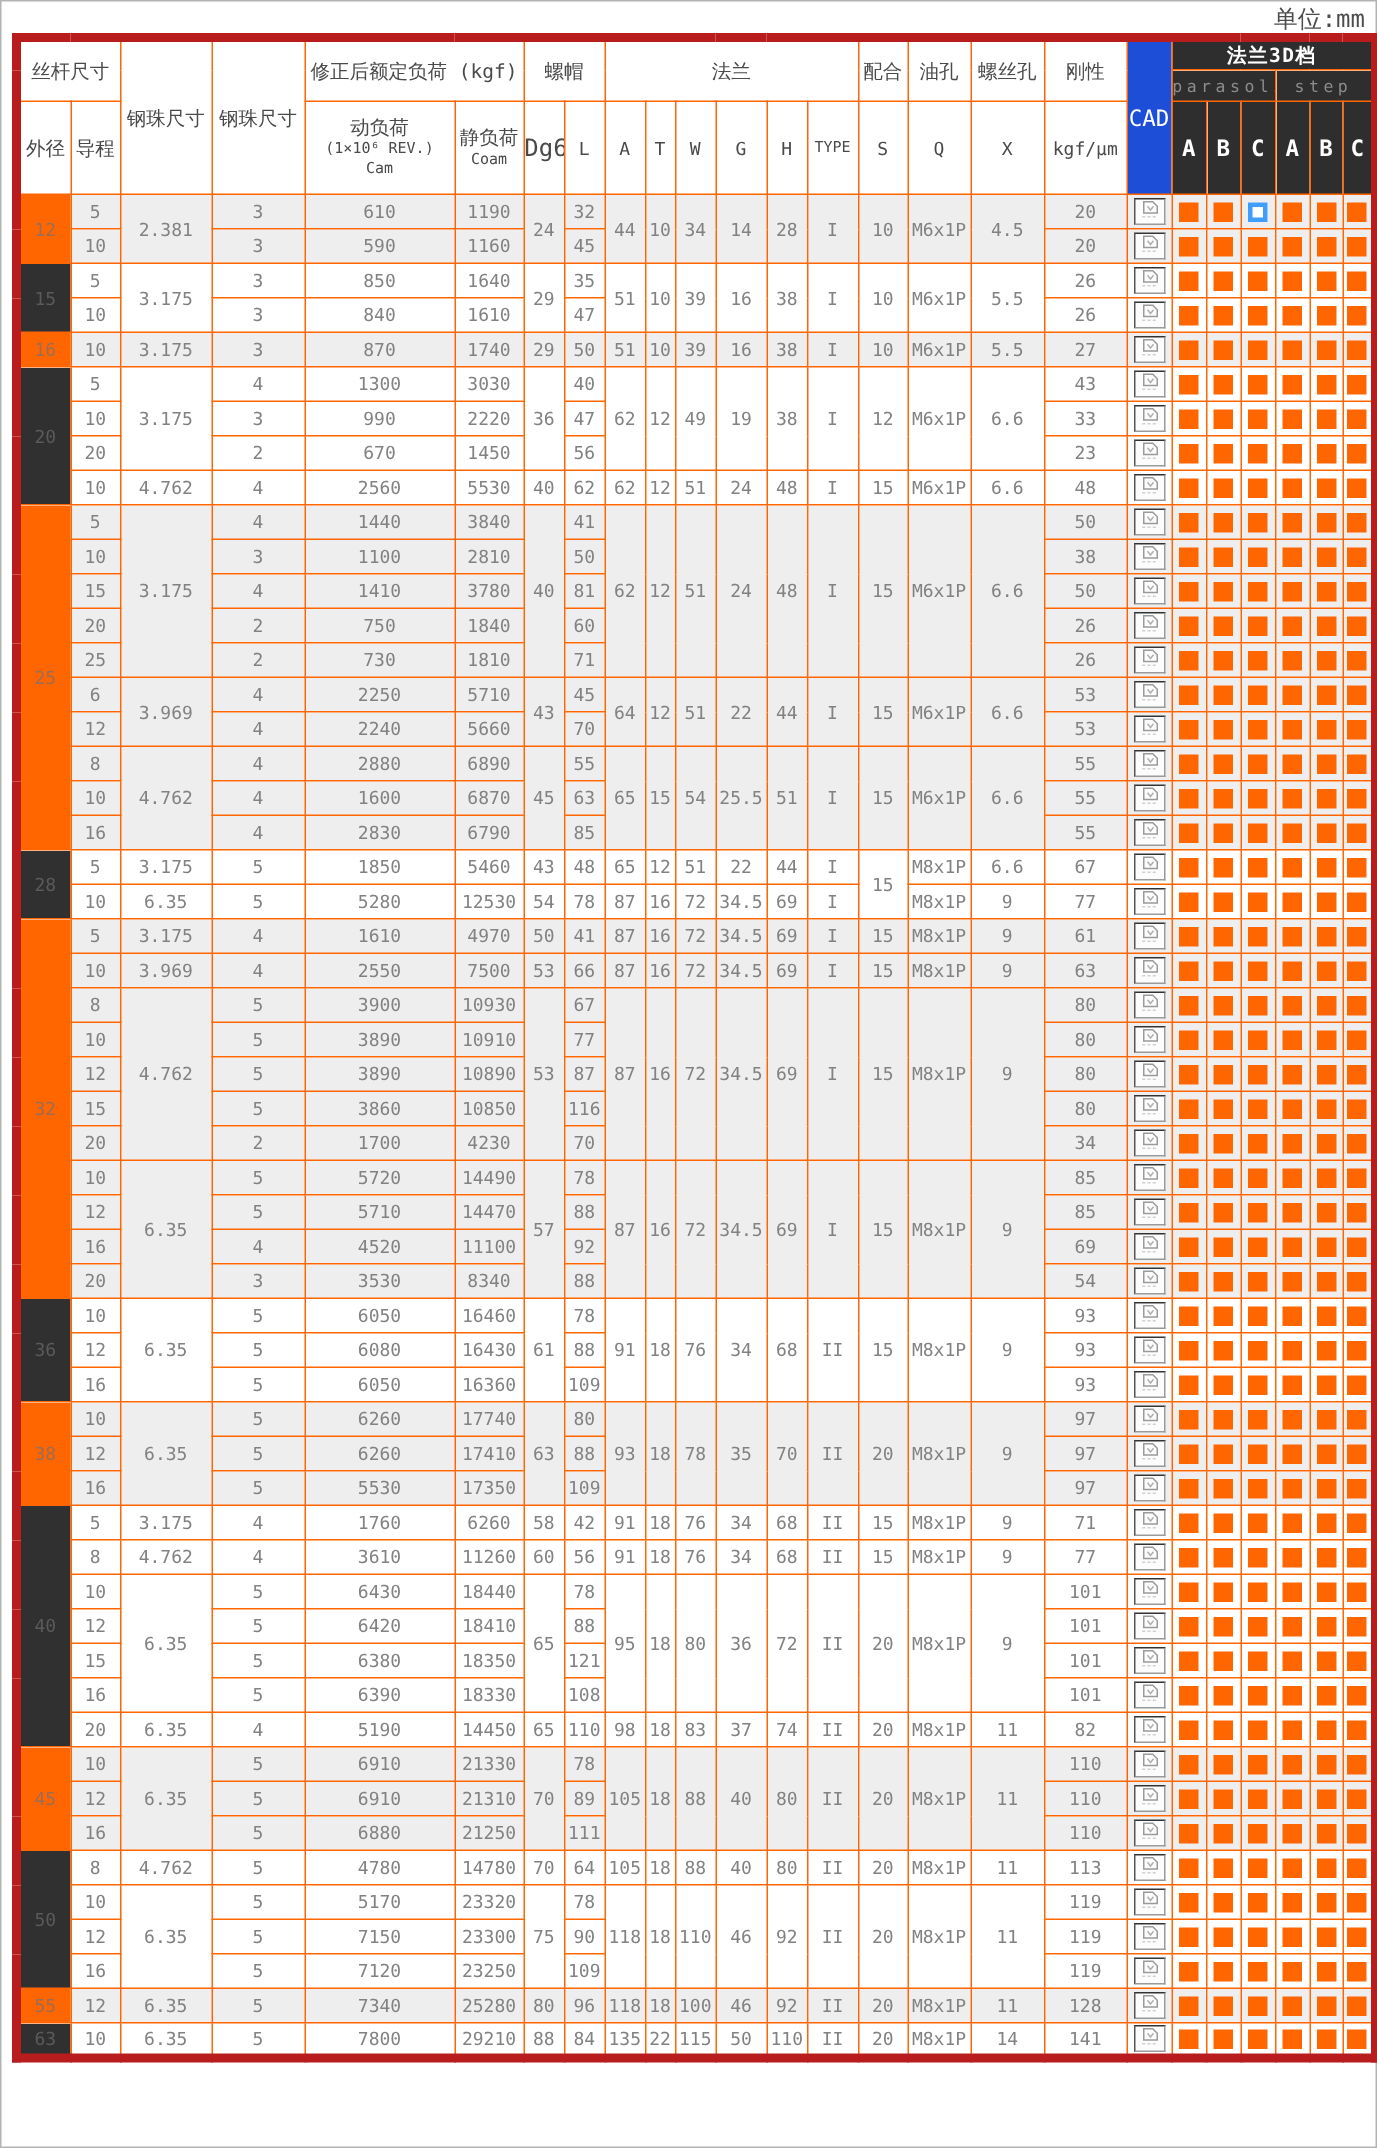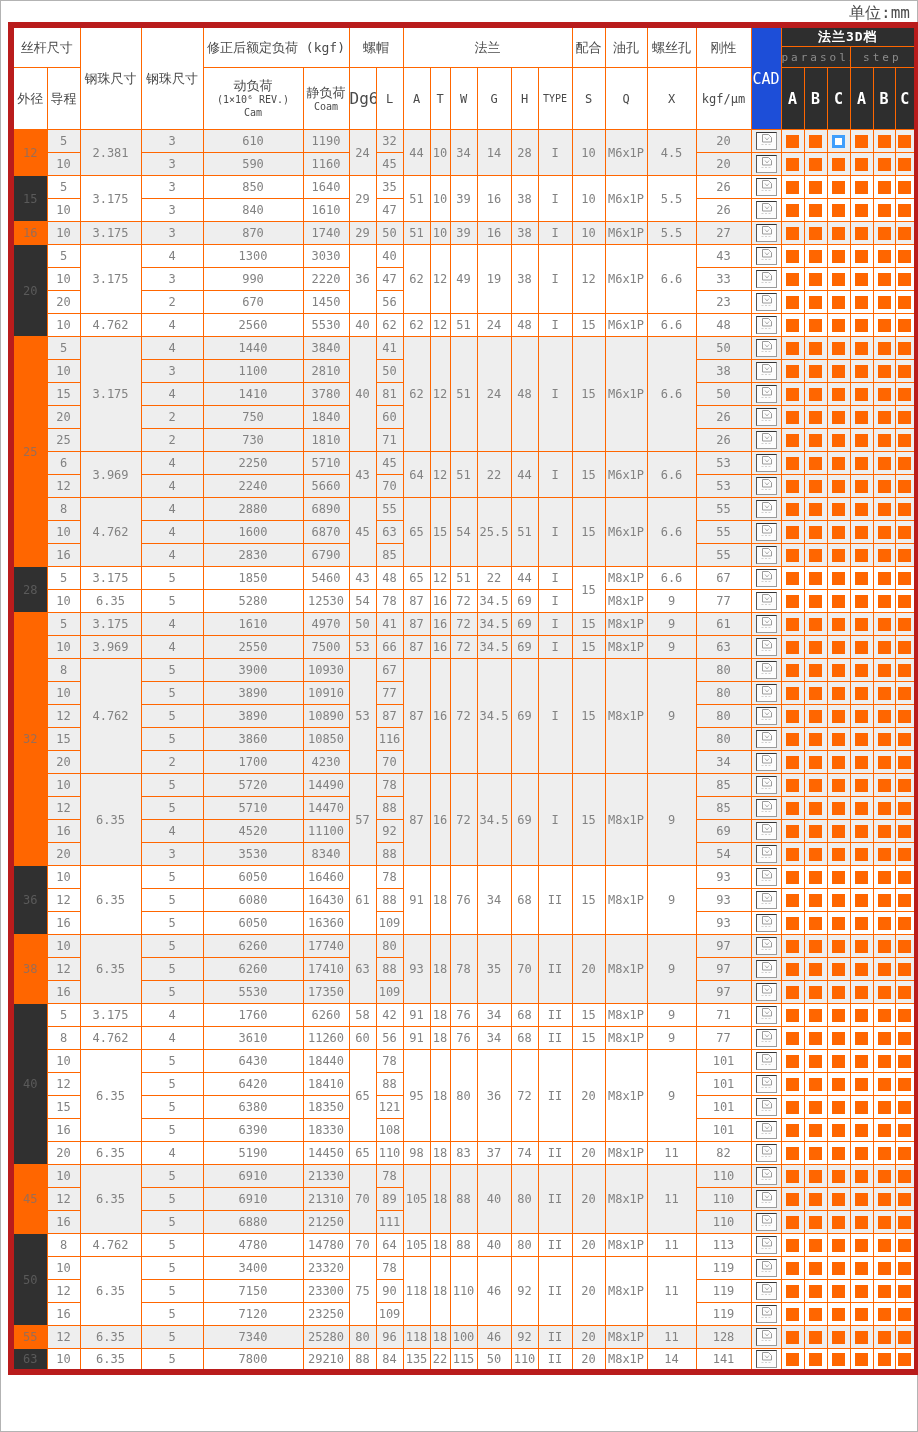--- a/index.html
+++ b/index.html
@@ -1296,21 +1296,21 @@
           <td><span class="sq"></span></td>
           <td><span class="sq"></span></td>
           <td><span class="sq"></span></td>
           <td><span class="sq"></span></td>
           <td><span class="sq"></span></td>
         </tr>
         <tr class="data">
           <td>10</td>
           <td rowspan="3">6.35</td>
           <td>5</td>
-          <td>3400</td>
+          <td>5170</td>
           <td>23320</td>
           <td rowspan="3">75</td>
           <td>78</td>
           <td rowspan="3">118</td>
           <td rowspan="3">18</td>
           <td rowspan="3">110</td>
           <td rowspan="3">46</td>
           <td rowspan="3">92</td>
           <td rowspan="3">II</td>
           <td rowspan="3">20</td>

